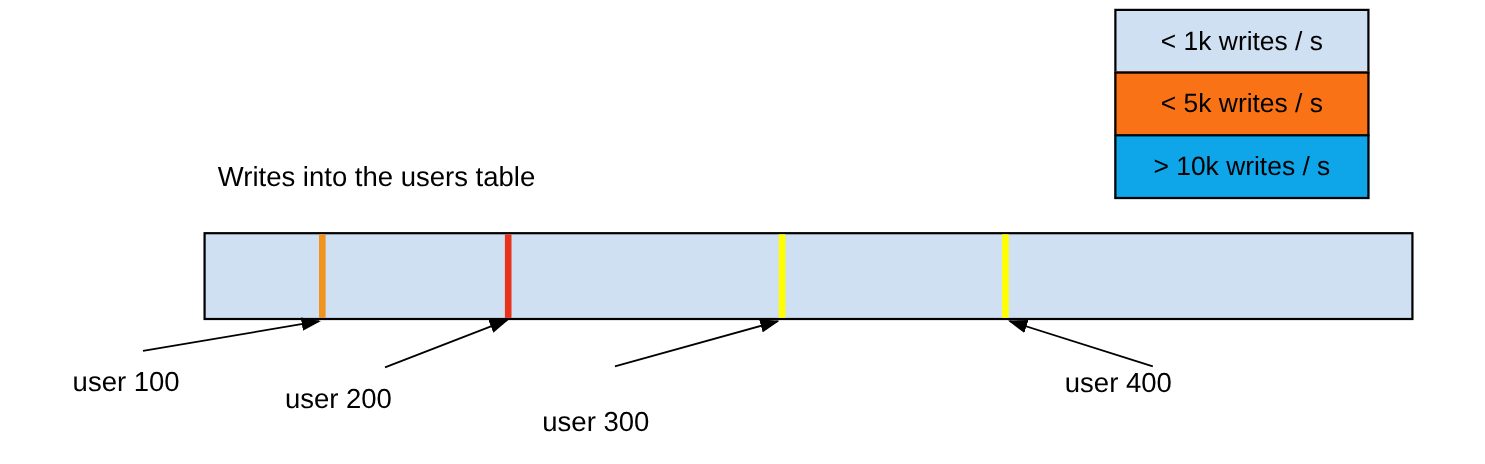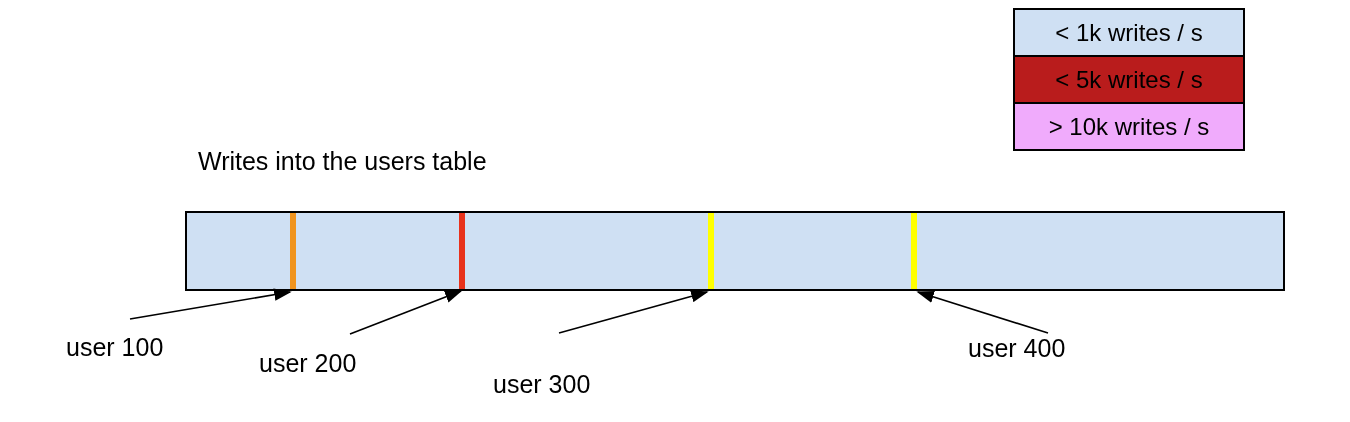--- a/index.html
+++ b/index.html
@@ -41,21 +41,21 @@
   }
   .legend {
     position: absolute;
     left: 1013px;
     top: 8px;
     width: 232px;
   }
   .legend-row {
     box-sizing: border-box;
     width: 232px;
-    height: 49px;
+    height: 59px;
     border: 2px solid #000000;
     display: flex;
     align-items: center;
     justify-content: center;
     font-size: 24px;
     color: #000000;
     white-space: nowrap;
   }
   .legend-row + .legend-row {
     margin-top: -2px;
@@ -88,24 +88,24 @@
 <body>
 
 <div class="canvas">
 
   <div class="diagram-title">Writes into the users table</div>
 
   <div class="legend">
     <div class="legend-row" style="background-color: rgb(207, 224, 243);">
       <span>&lt; 1k writes / s</span>
     </div>
-    <div class="legend-row" style="background-color: #b91c1c;">
+    <div class="legend-row" style="background-color: #f97316;">
       <span>&lt; 5k writes / s</span>
     </div>
-    <div class="legend-row" style="background-color: #f0abfc;">
+    <div class="legend-row" style="background-color: #0ea5e9;">
       <span>&gt; 10k writes / s</span>
     </div>
   </div>
 
   <div class="users-bar" style="background-color: rgb(207, 224, 243);">
     <div class="key-marker m-user-100" style="background-color: rgb(240, 148, 30);"></div>
     <div class="key-marker m-user-200" style="background-color: rgb(232, 50, 27);"></div>
     <div class="key-marker m-user-300" style="background-color: rgb(255, 255, 0);"></div>
     <div class="key-marker m-user-400" style="background-color: rgb(255, 255, 0);"></div>
   </div>

